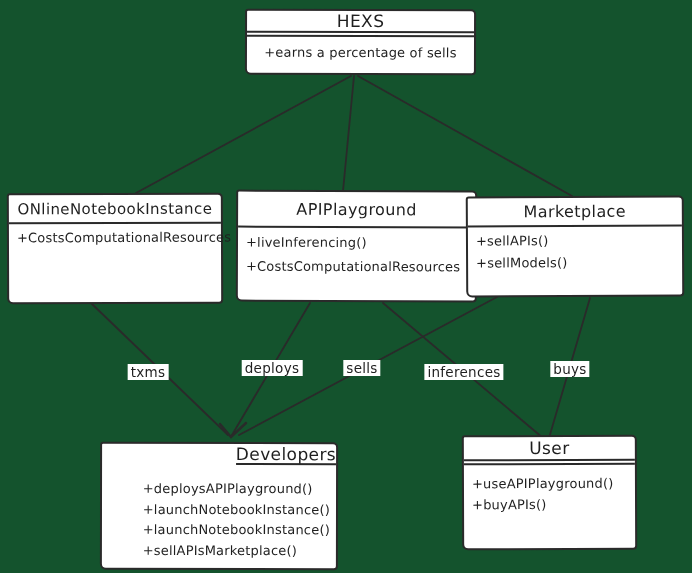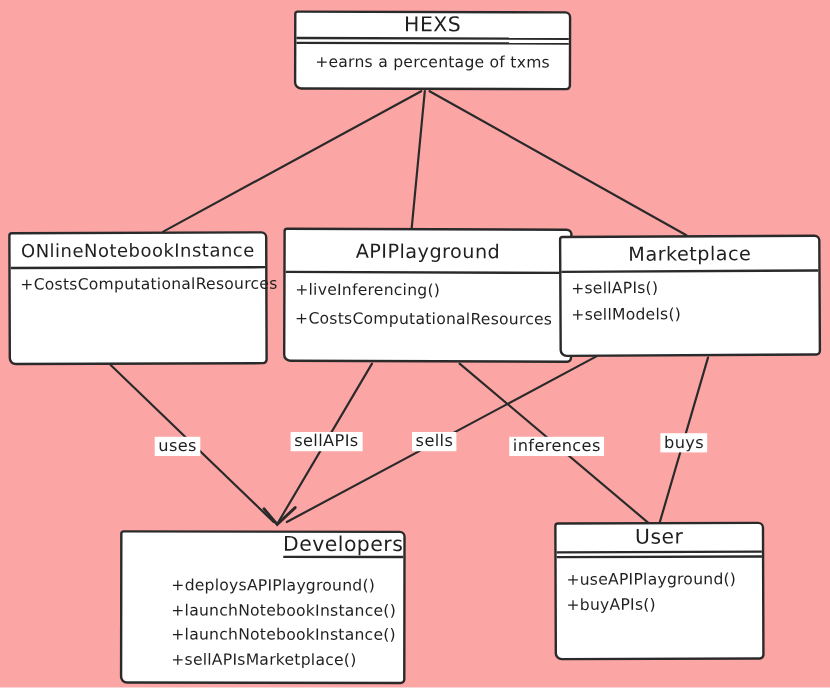--- a/index.html
+++ b/index.html
@@ -1,19 +1,19 @@
 <!DOCTYPE html>
 <html><head>
 <meta charset="utf-8">
 <style>
   html, body { margin: 0; padding: 0; background: #f5f5f5; }
   #stage {
     position: relative;
     width: 692px; height: 573px;
-    background: #fca5a5;
+    background: #14532d;
     font-family: "DejaVu Sans", "Liberation Sans", sans-serif;
     color: #1f1f1f;
     overflow: hidden;
   }
   #wires { position: absolute; left: 0; top: 0; z-index: 0; }
 
   .uml-box {
     position: absolute;
     box-sizing: border-box;
     background: #ffffff;
@@ -71,21 +71,21 @@
       <path d="M383,303 L543,438"></path>
       <path d="M590,298 L549,438"></path>
       <path d="M220,424 L231,437 L246,423" stroke-width="2.4"></path>
     </g>
   </svg>
 
   <div class="uml-box" style="left:245px; top:9px; width:231px; height:66px; transform:rotate(0.15deg);">
     <div class="uml-title" style="height:22px; font-size:17px;">HEXS</div>
     <div class="uml-band" style="height:4px;"></div>
     <div class="uml-members center" style="padding-top:8px;">
-      <div class="uml-member">+earns a percentage of txms</div>
+      <div class="uml-member">+earns a percentage of sells</div>
     </div>
   </div>
 
   <div class="uml-box" style="left:7px; top:193px; width:216px; height:111px; transform:rotate(-0.2deg);">
     <div class="uml-title" style="height:29px; font-size:15px;">ONlineNotebookInstance</div>
     <div class="uml-members" style="padding-top:6px;">
       <div class="uml-member">+CostsComputationalResources</div>
     </div>
   </div>
 
@@ -118,19 +118,19 @@
 
   <div class="uml-box" style="left:462px; top:435px; width:175px; height:115px; transform:rotate(-0.2deg);">
     <div class="uml-title" style="height:24px; font-size:17px;">User</div>
     <div class="uml-band" style="height:4px;"></div>
     <div class="uml-members" style="line-height:21px; padding-top:8px;">
       <div class="uml-member">+useAPIPlayground()</div>
       <div class="uml-member">+buyAPIs()</div>
     </div>
   </div>
 
-  <div class="edge-label" style="left:148px; top:372px;">uses</div>
-  <div class="edge-label" style="left:272px; top:368px;">sellAPIs</div>
+  <div class="edge-label" style="left:148px; top:372px;">txms</div>
+  <div class="edge-label" style="left:272px; top:368px;">deploys</div>
   <div class="edge-label" style="left:362px; top:368px;">sells</div>
   <div class="edge-label" style="left:464px; top:372px;">inferences</div>
   <div class="edge-label" style="left:570px; top:369px;">buys</div>
 
 </div>
 
 </body></html>

